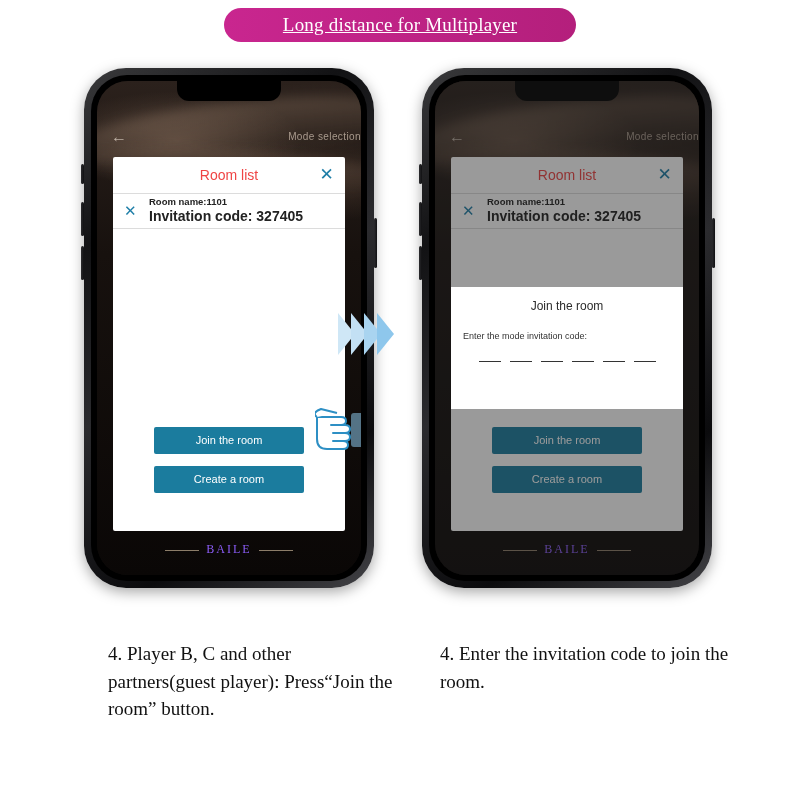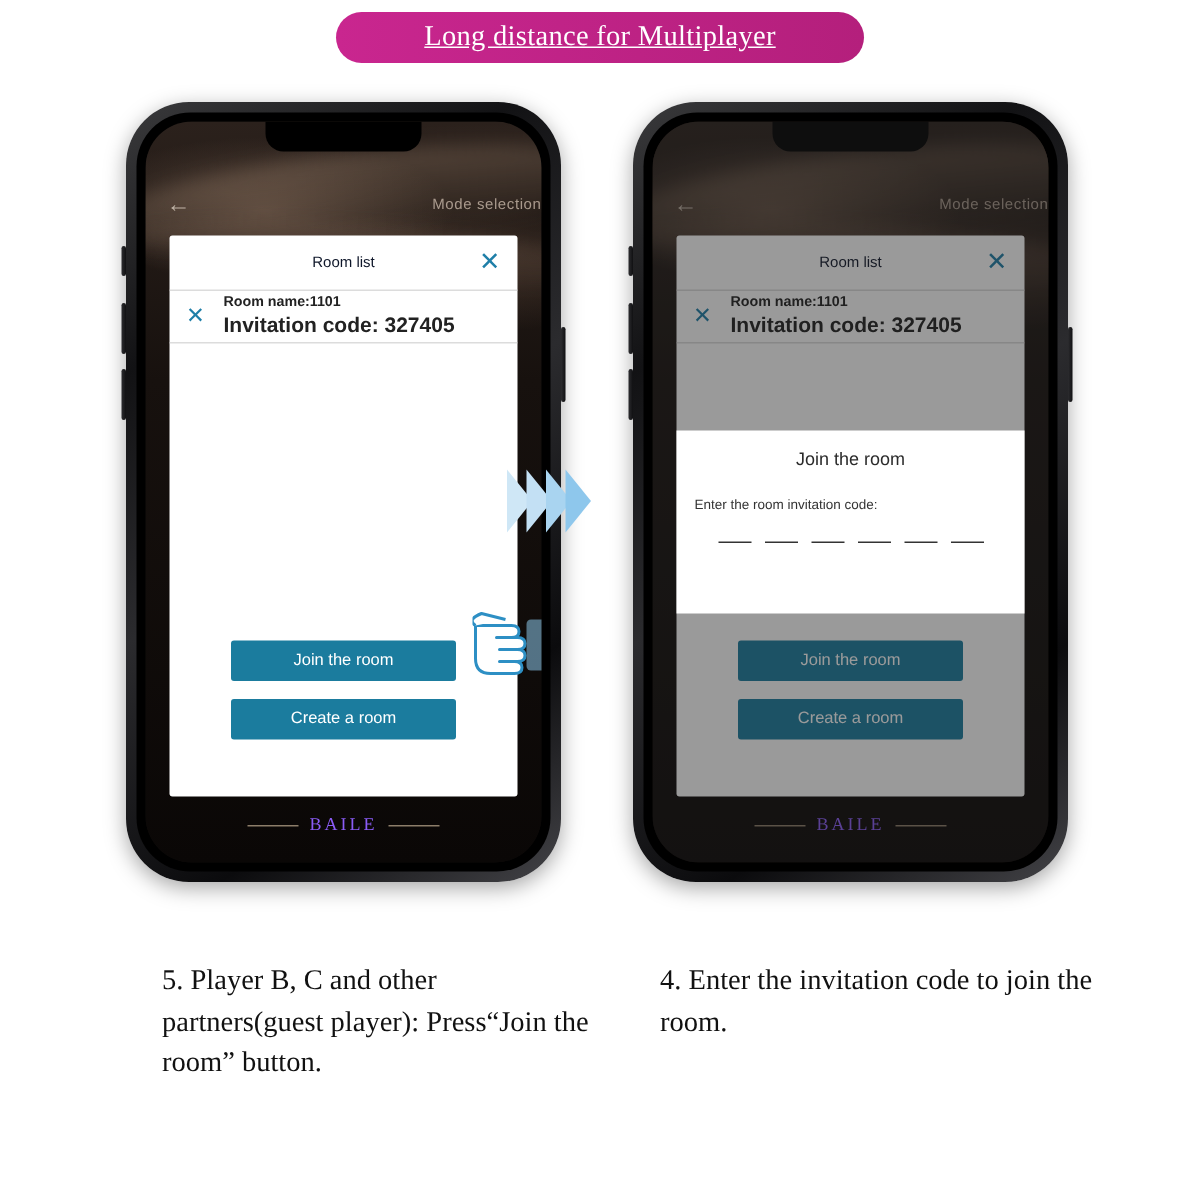--- a/index.html
+++ b/index.html
@@ -189,22 +189,22 @@
   }
   .room-header {
     position: relative;
     height: 36px;
     border-bottom: 1px solid #dcdcdc;
     display: flex;
     align-items: center;
     justify-content: center;
   }
   .room-header-title {
-    font-size: 10px;
-    color: #0f172a;
+    font-size: 14px;
+    color: #ef4444;
   }
   .room-close {
     position: absolute;
     right: 10px; top: 9px;
     width: 17px; height: 17px;
     color: #1f7fa8;
     font-size: 17px;
     line-height: 17px;
     text-align: center;
   }
@@ -435,29 +435,29 @@
           </div>
           <div class="room-actions">
             <div class="room-btn">Join the room</div>
             <div class="room-btn last">Create a room</div>
           </div>
         </div>
 
         <div class="dim"></div>
         <div class="join-dialog">
           <div class="join-title">Join the room</div>
-          <div class="join-label">Enter the room invitation code:</div>
+          <div class="join-label">Enter the mode invitation code:</div>
           <div class="code-slots">
             <span class="code-slot"></span>
             <span class="code-slot"></span>
             <span class="code-slot"></span>
             <span class="code-slot"></span>
             <span class="code-slot"></span>
             <span class="code-slot"></span>
           </div>
         </div>
       </div>
     </div>
   </div>
 </div>
 
-<div class="caption left">5. Player B, C and other partners(guest player): Press“Join the room” button.</div>
+<div class="caption left">4. Player B, C and other partners(guest player): Press“Join the room” button.</div>
 <div class="caption right">4. Enter the invitation code to join the room.</div>
 
 </body></html>

